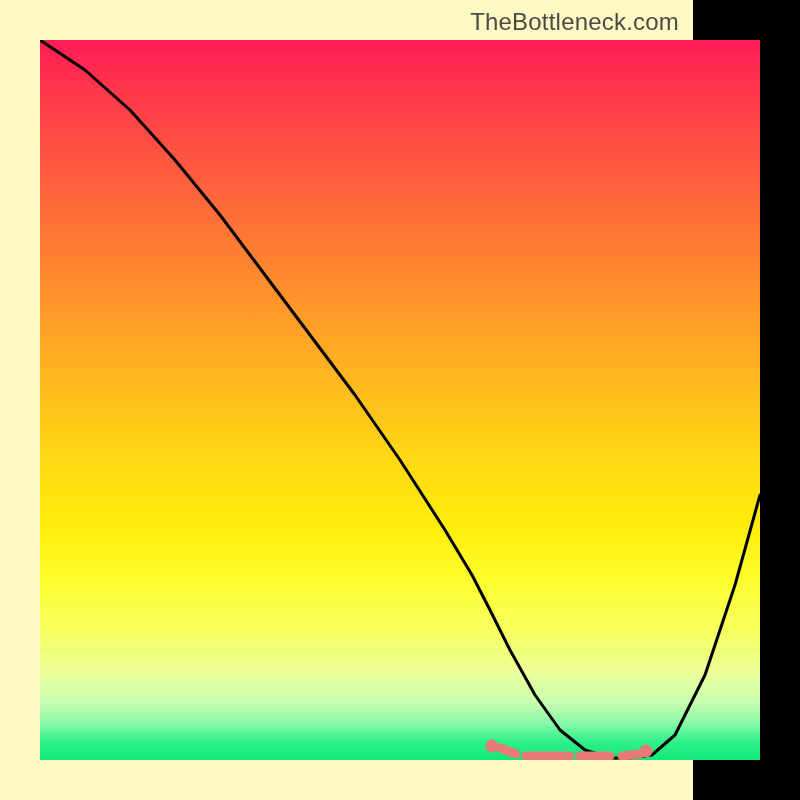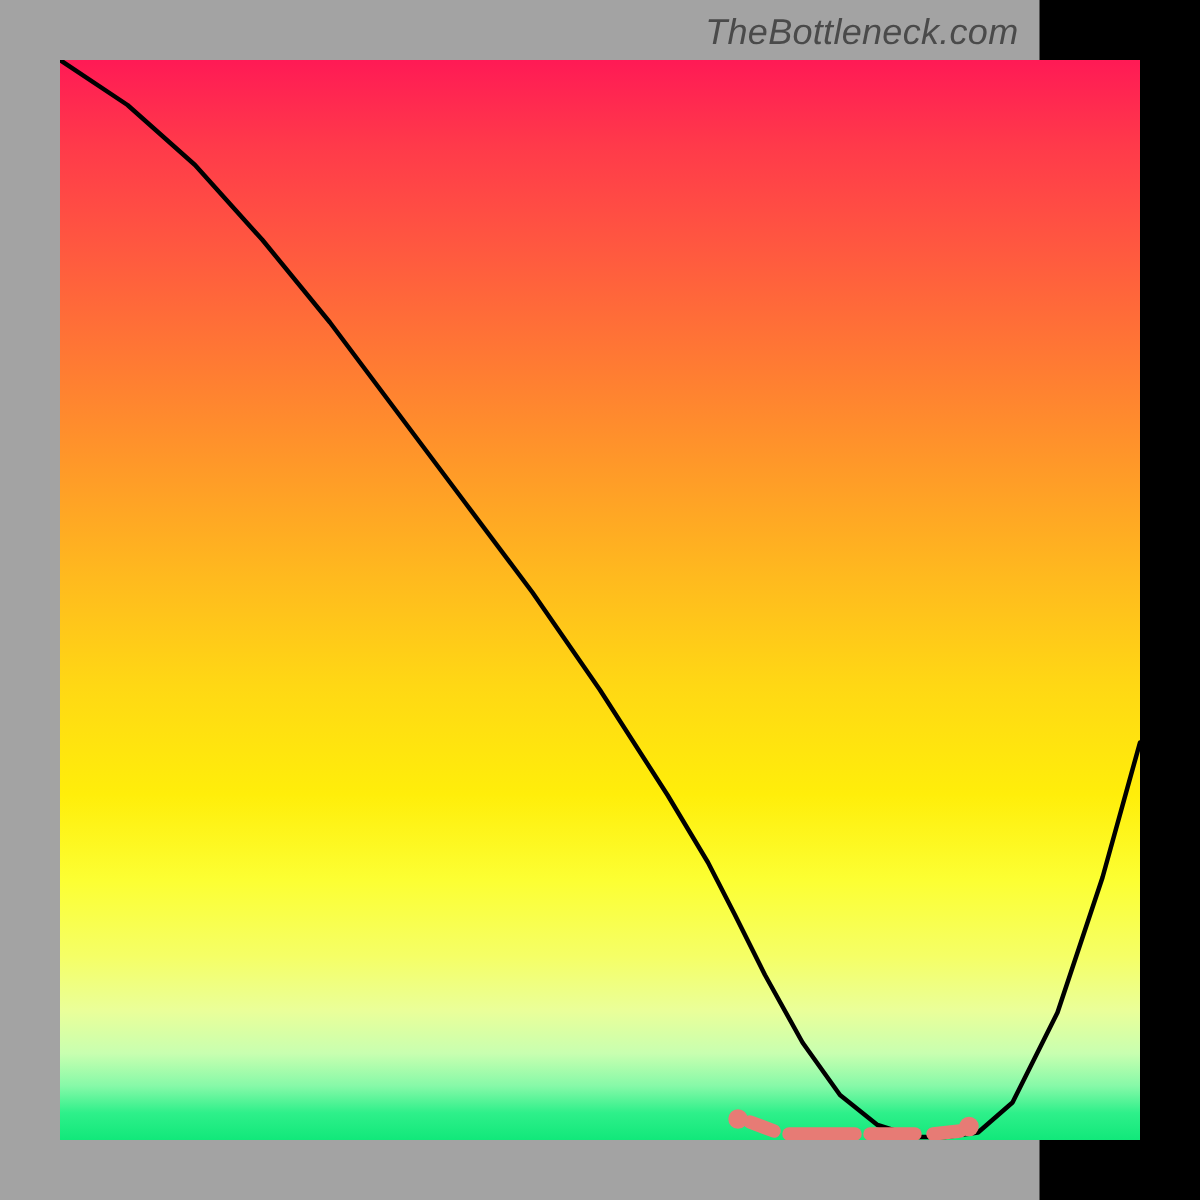--- a/index.html
+++ b/index.html
@@ -10,22 +10,21 @@
     background: #000;
     overflow: hidden;
     font-family: Arial, Helvetica, sans-serif;
   }
   .frame {
     position: absolute;
     left: 0;
     top: 0;
     width: 693px;
     height: 800px;
-    background: #a3a3a3;
-    font-style: italic;
+    background: #fef9c3;
   }
   .plot-area {
     position: absolute;
     left: 40px;
     top: 40px;
     width: 720px;
     height: 720px;
     overflow: hidden;
   }
   .gradient {

